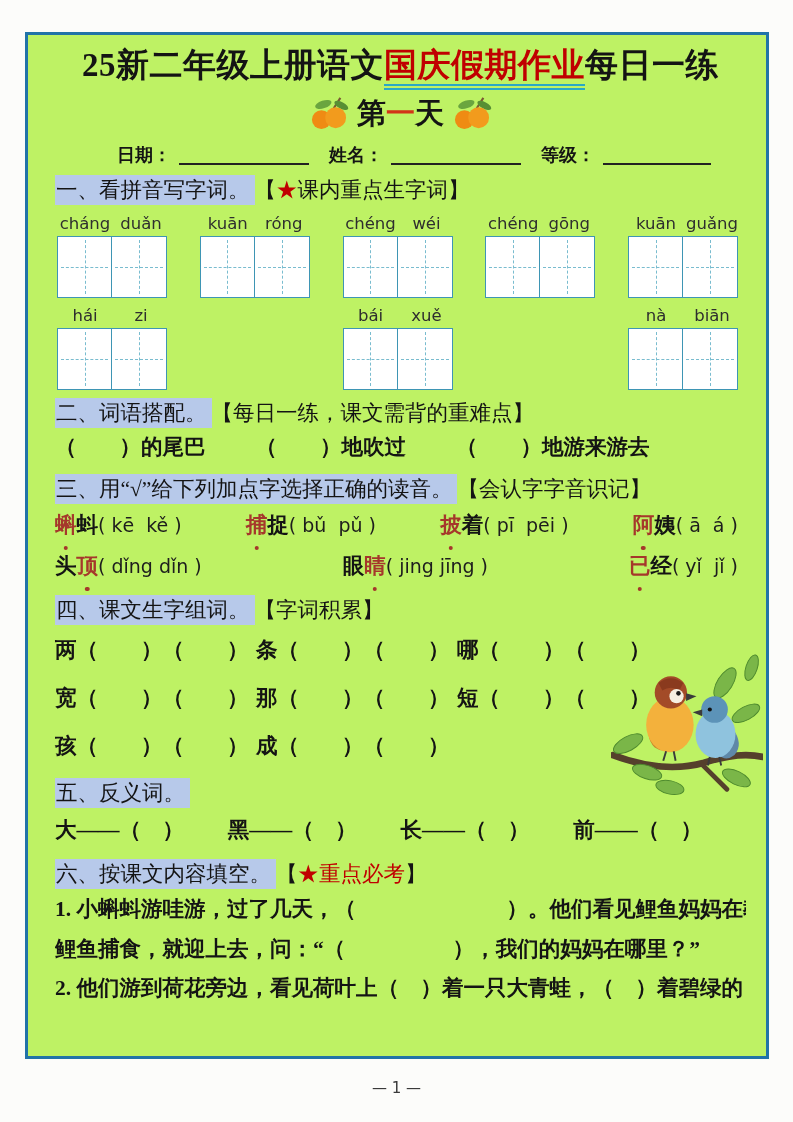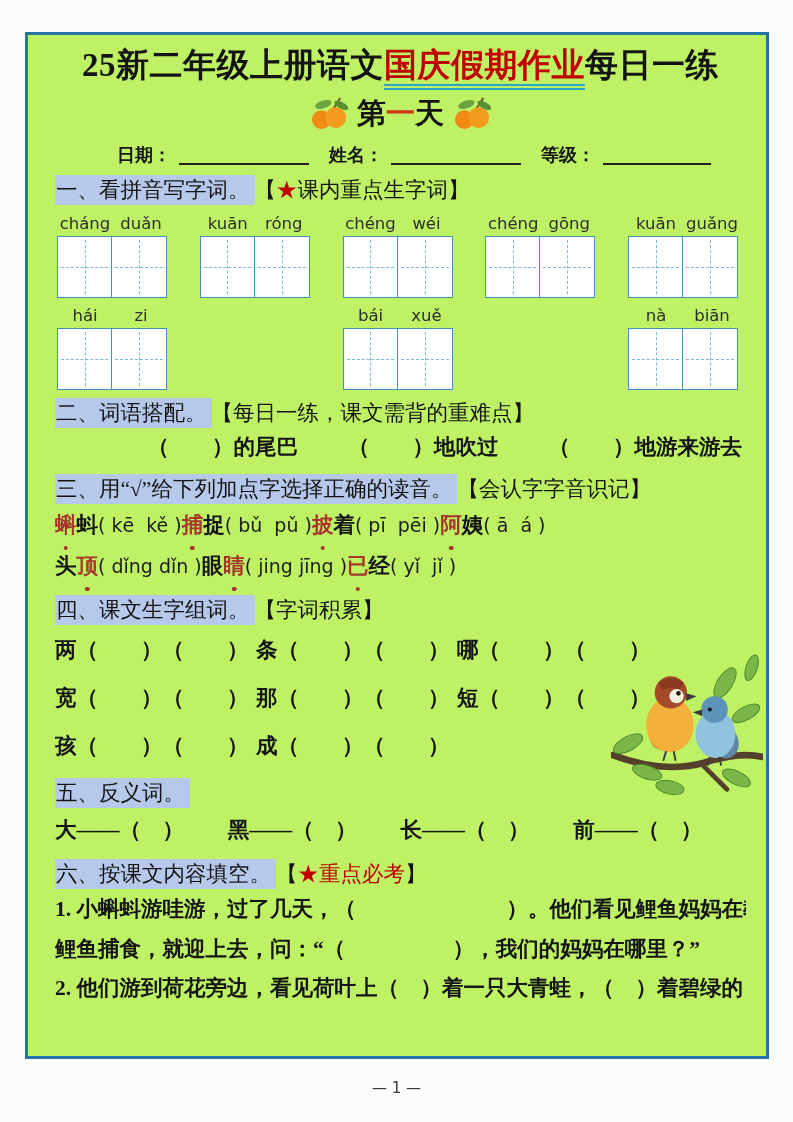--- a/index.html
+++ b/index.html
@@ -33,23 +33,23 @@
   .pin{width:50%;text-align:center;font-family:"DejaVu Sans",sans-serif;
        font-size:16.5px;color:#2e2e2e;line-height:22px;}
   .tian-grid{display:flex;margin-top:1px;}
   .cell{width:55px;height:62px;border:1.7px solid var(--teal);position:relative;background:#fff;}
   .cell + .cell{border-left:none;}
   .cell::before{content:"";position:absolute;left:50%;top:3px;bottom:3px;border-left:1.4px dashed var(--tealdash);}
   .cell::after{content:"";position:absolute;top:50%;left:3px;right:3px;border-top:1.4px dashed var(--tealdash);}
   
   .match-row{display:flex;justify-content:space-between;font-size:21.5px;font-weight:600;
              line-height:37px;white-space:pre;margin-right:4px;}
-  .match-row.left{justify-content:flex-end;gap:50px;}
-  
-  .py-row{display:flex;align-items:baseline;
+  .match-row.left{justify-content:flex-start;gap:50px;}
+  
+  .py-row{display:flex;justify-content:space-between;align-items:baseline;
           font-size:21.5px;font-weight:600;line-height:41px;margin-right:8px;white-space:nowrap;}
   .dotted{color:var(--dotred);position:relative;display:inline-block;}
   .dotted::after{content:"";position:absolute;left:50%;transform:translateX(-50%);
                  bottom:-4px;width:4.5px;height:4.5px;border-radius:50%;background:var(--dotred);}
   .py{font-family:"DejaVu Sans",sans-serif;font-weight:400;font-size:19px;color:#1d1d1d;white-space:pre;}
   
   .wordrow{display:flex;font-size:21.5px;font-weight:600;line-height:48px;white-space:pre;}
   .wordrow .unit{width:201px;}
   
   .ant-row{display:flex;font-size:21.5px;font-weight:600;line-height:42px;white-space:pre;}

